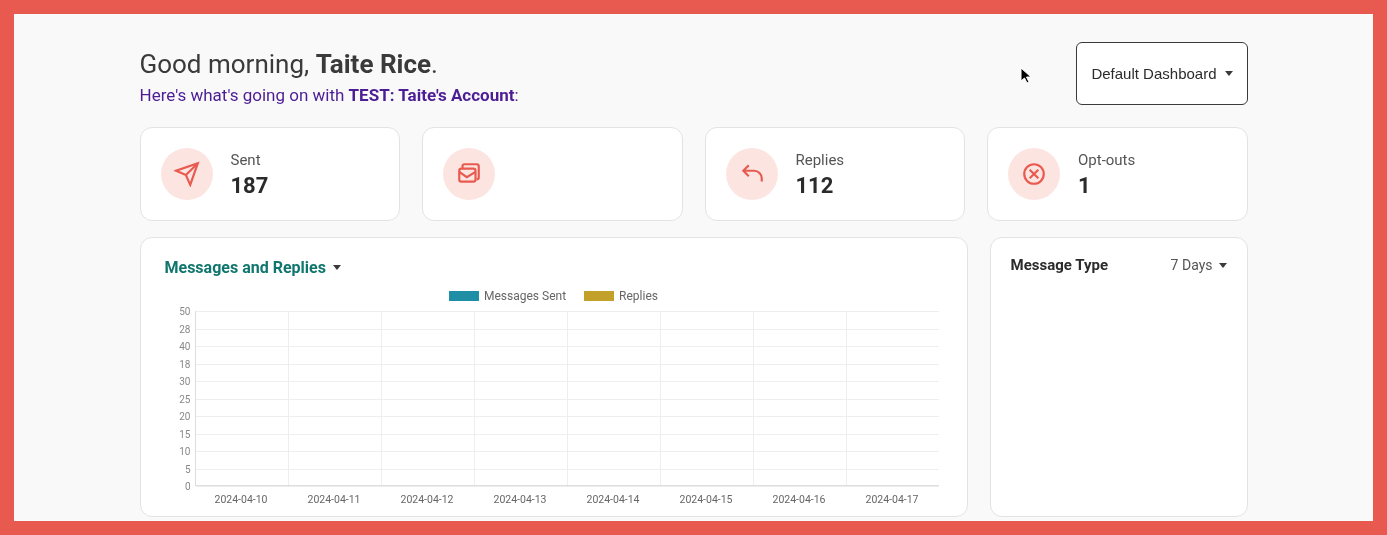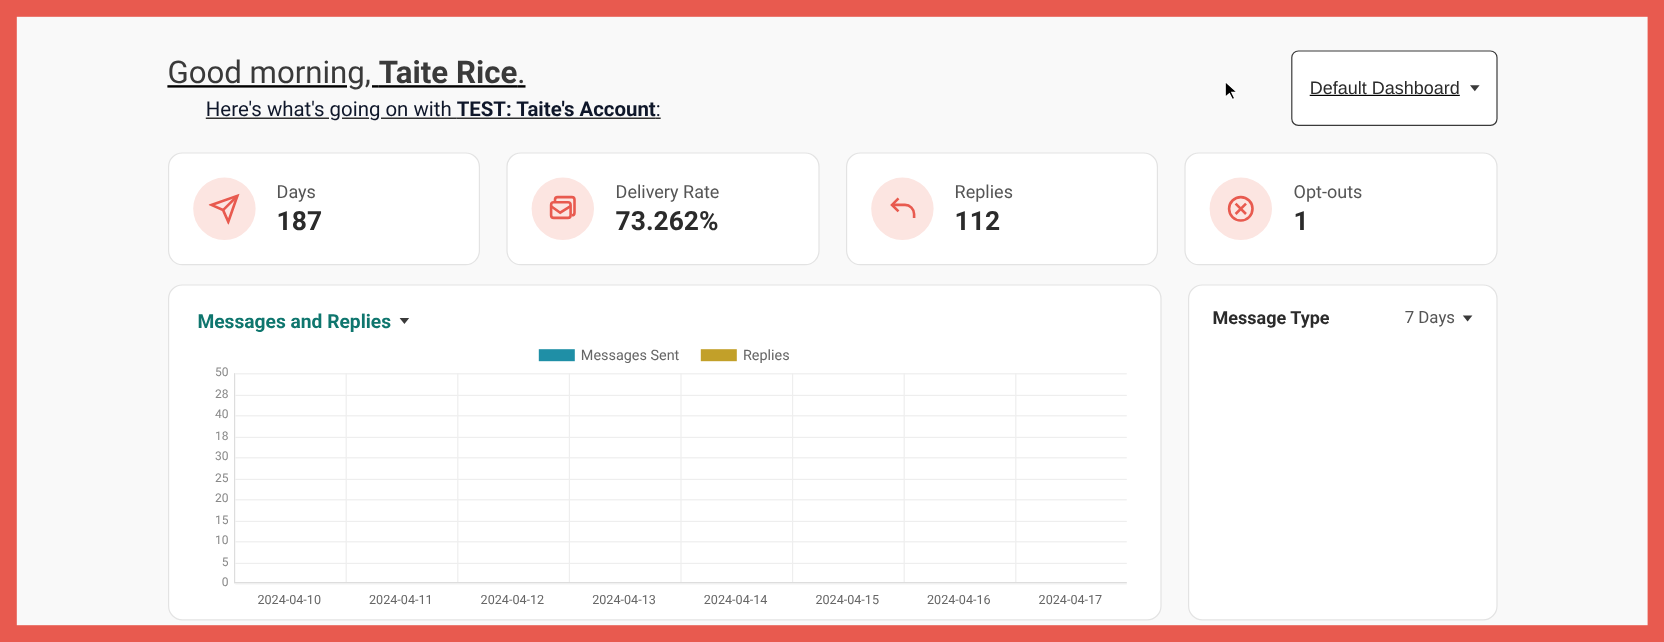--- a/index.html
+++ b/index.html
@@ -21,40 +21,38 @@
       padding: 28px 0 0 0;
       overflow: hidden;
     }
     .content {
       max-width: 1108px;
       margin: 0 auto;
     }
     .header {
       display: flex;
       justify-content: space-between;
-      align-items: center;
+      align-items: flex-end;
       margin-bottom: 22px;
-      text-decoration: underline;
     }
     .greeting-block {
       color: #2b2b2b;
     }
     .greeting-title {
       font-size: 26px;
       font-weight: 400;
       color: #3a3a3a;
       margin-bottom: 6px;
     }
     .greeting-title strong {
       font-weight: 700;
     }
     .greeting-sub {
       font-size: 17px;
-      color: #0f172a;
-      margin-left: 32px;
+      color: #4c1d95;
     }
     .greeting-sub strong {
       font-weight: 700;
     }
     .dashboard-select {
       border: 1px solid #3a3a3a;
       background: #fff;
       border-radius: 6px;
       padding: 22px 14px;
       font-size: 15px;
@@ -261,36 +259,32 @@
     <div class="stats-row">
 
       <div class="stat-card">
         <div class="stat-icon">
           <svg viewBox="0 0 24 24">
               <path d="M22 2L11 13"></path>
               <path d="M22 2l-7 20-4-9-9-4 20-7z"></path>
             </svg>
         </div>
         <div class="stat-text">
-          <span class="stat-label">Days</span>
+          <span class="stat-label">Sent</span>
           <span class="stat-value">187</span>
         </div>
       </div>
 
       <div class="stat-card">
         <div class="stat-icon">
           <svg viewBox="0 0 24 24">
               <rect x="3" y="7" width="15" height="12" rx="2"></rect>
               <path d="M3 10l7 5 8-5"></path>
               <path d="M6 7V5a2 2 0 0 1 2-2h11a2 2 0 0 1 2 2v10a2 2 0 0 1-2 2"></path>
             </svg>
-        </div>
-        <div class="stat-text">
-          <span class="stat-label">Delivery Rate</span>
-          <span class="stat-value">73.262%</span>
         </div>
       </div>
 
       <div class="stat-card">
         <div class="stat-icon">
           <svg viewBox="0 0 24 24">
               <path d="M9 14l-5-5 5-5"></path>
               <path d="M4 9h10a7 7 0 0 1 7 7v3"></path>
             </svg>
         </div>

